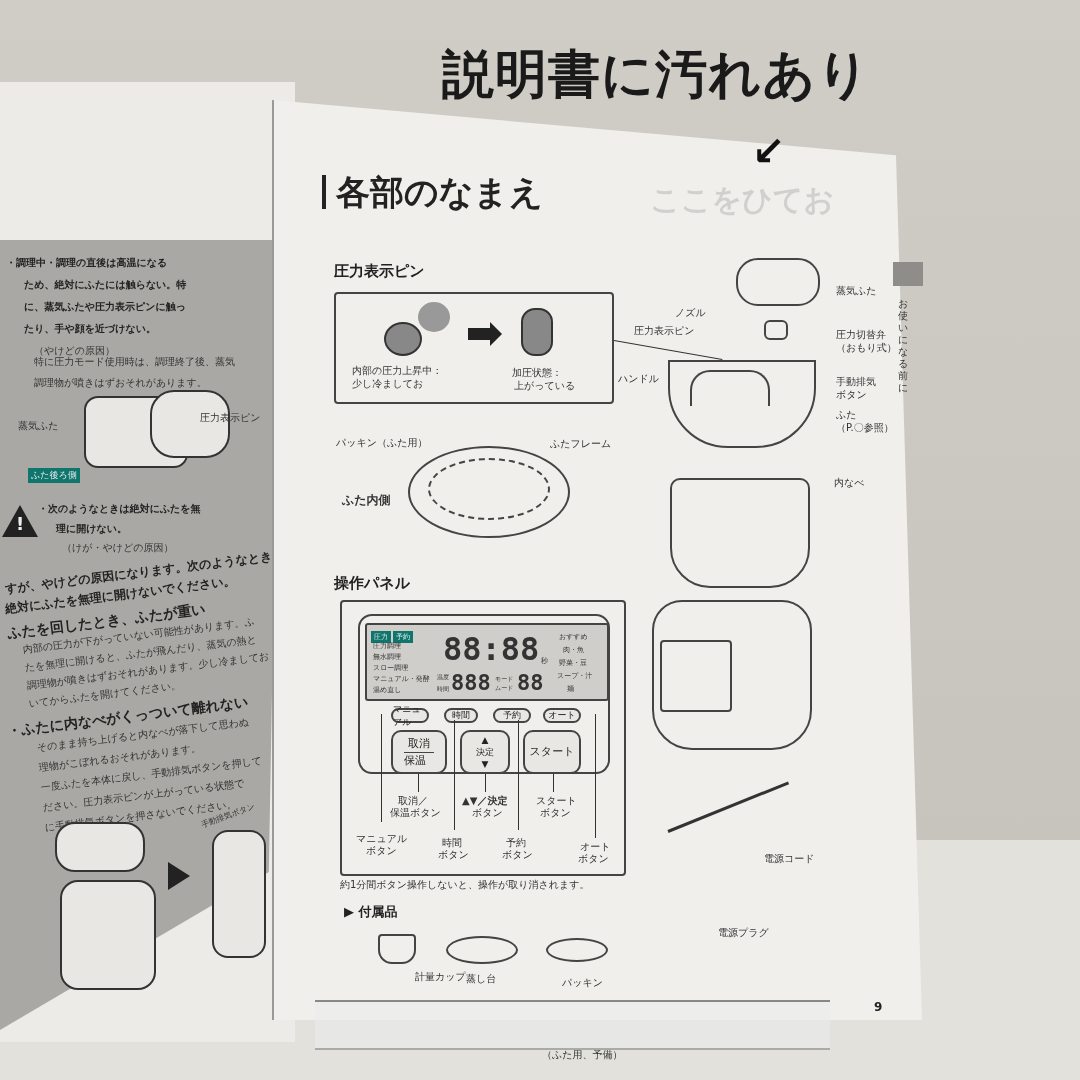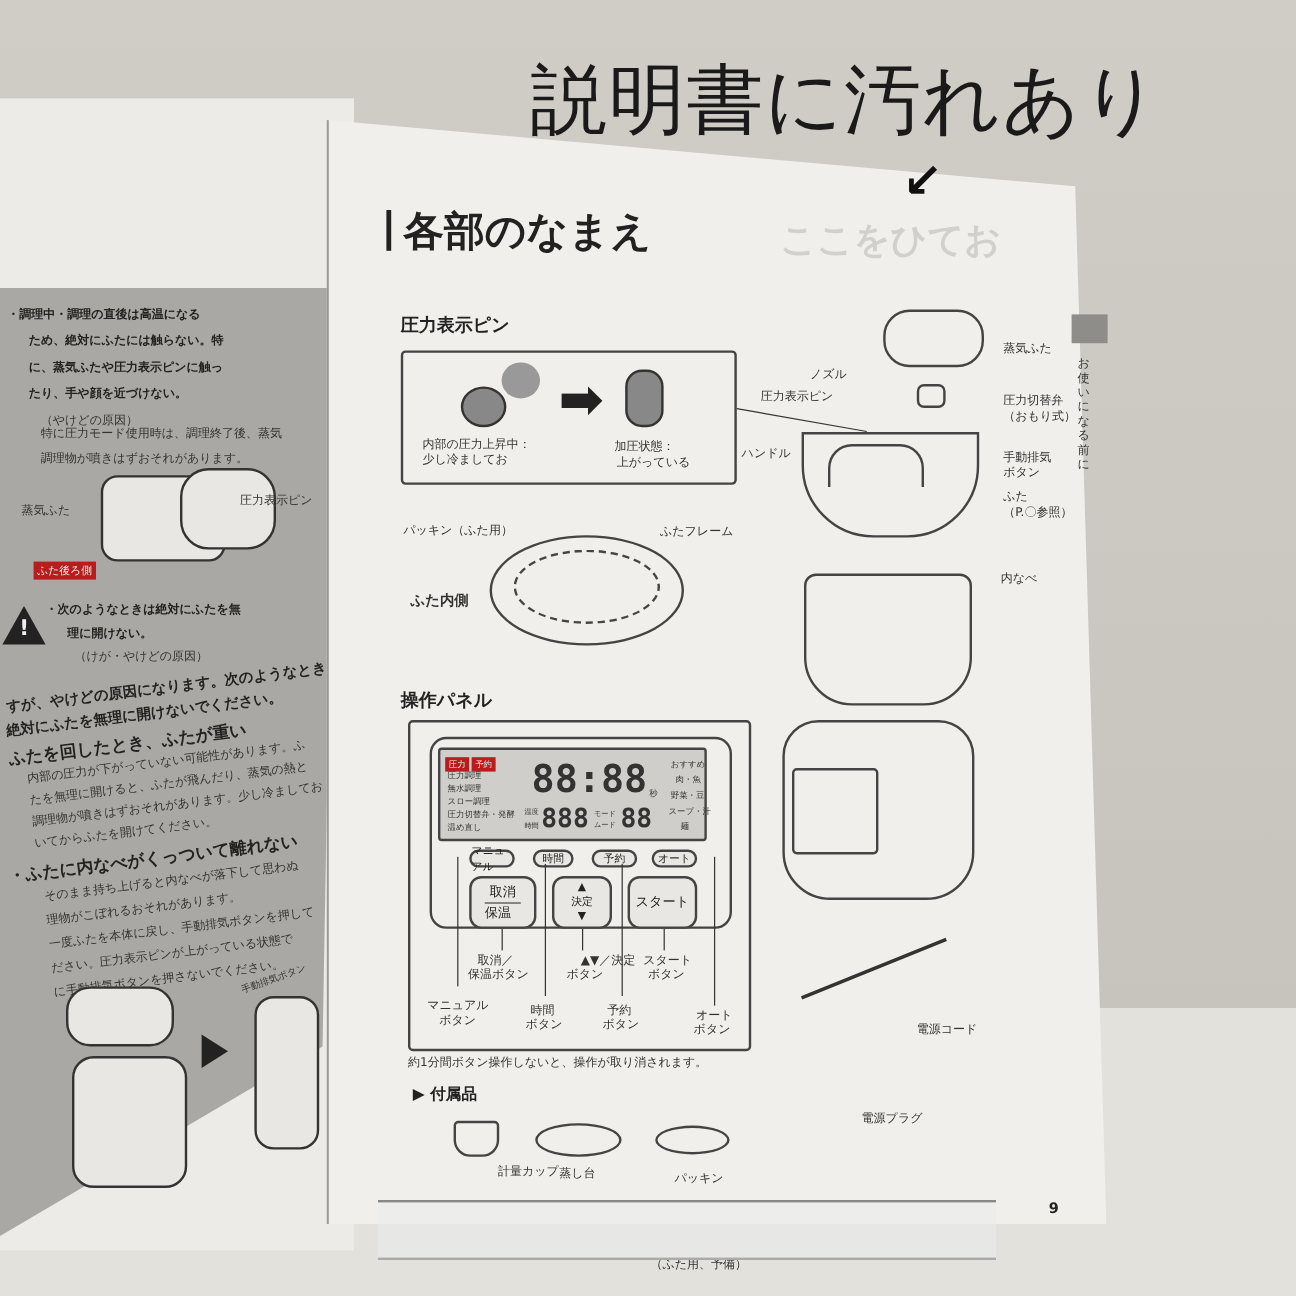--- a/index.html
+++ b/index.html
@@ -1,49 +1,49 @@
 <!DOCTYPE html>
 <html><head>
 <meta charset="utf-8">
 <style>
   * { box-sizing: border-box; margin: 0; padding: 0; }
   body { width: 1080px; height: 1080px; overflow: hidden; background: #c9c7c0; font-family: "DejaVu Sans", sans-serif; position: relative; }
   .bg-wall { position: absolute; left: 0; top: 0; width: 1080px; height: 860px; background: linear-gradient(180deg,#cfcdc6 0%,#c6c4bd 100%); }
   .bg-table { position: absolute; left: 0; top: 840px; width: 1080px; height: 240px; background: #e2e1dc; }
-  .caption { position: absolute; left: 442px; top: 40px; font-size: 64px; color: #1a1a1a; letter-spacing: 1px; font-family: "DejaVu Sans", sans-serif; font-weight: normal; }
+  .caption { position: absolute; left: 442px; top: 40px; font-size: 52px; color: #1a1a1a; letter-spacing: 1px; font-family: "DejaVu Sans", sans-serif; font-weight: bold; }
 
   
   .left-page { position: absolute; left: 0; top: 82px; width: 295px; height: 960px; background: #ecebe7; }
   .left-gray { position: absolute; left: 0; top: 240px; width: 280px; height: 790px; background: #a9a8a4; clip-path: polygon(0 0, 100% 0, 96% 80%, 0 100%); }
   .lt { position: absolute; color: #222; font-size: 10px; font-weight: bold; line-height: 22px; white-space: nowrap; }
   .lt.small { font-size: 10px; font-weight: normal; color: #333; line-height: 16px; }
   .lt.rot { transform: rotate(-7deg); transform-origin: left top; }
   .warn-tri { position: absolute; left: 2px; top: 505px; width: 0; height: 0; border-left: 18px solid transparent; border-right: 18px solid transparent; border-bottom: 32px solid #222; }
   .warn-tri::after { content: "!"; position: absolute; left: -4px; top: 8px; color: #eee; font-weight: bold; font-size: 18px; }
   .left-illus { position: absolute; background: #e8e7e3; border: 2px solid #333; border-radius: 14px; }
-  .tag { position: absolute; background: #b91c1c; color: #eee; font-size: 9px; padding: 1px 3px; }
+  .tag { position: absolute; background: #0f766e; color: #eee; font-size: 9px; padding: 1px 3px; }
 
   
   .right-page { position: absolute; left: 272px; top: 100px; width: 650px; height: 920px; background: #f0efec; border-left: 2px solid #999; clip-path: polygon(0 0, 96% 6%, 100% 100%, 0 100%); }
   .title-bar { position: absolute; left: 322px; top: 175px; width: 4px; height: 34px; background: #222; }
   .title { position: absolute; left: 336px; top: 170px; font-size: 34px; font-weight: bold; color: #222; }
   .sec { position: absolute; font-size: 15px; font-weight: bold; color: #222; }
   .lbl { position: absolute; font-size: 10px; color: #333; white-space: nowrap; line-height: 13px; }
   .box { position: absolute; border: 2px solid #444; border-radius: 4px; }
   .line { position: absolute; background: #333; }
   .side-tab { position: absolute; left: 893px; top: 262px; width: 30px; height: 24px; background: #8e8d89; }
   .side-text { position: absolute; left: 898px; top: 298px; width: 12px; font-size: 10px; color: #333; line-height: 12px; word-break: break-all; }
   .page-num { position: absolute; left: 874px; top: 1000px; font-size: 12px; font-weight: bold; color: #222; }
   .pin1 { position: absolute; left: 384px; top: 322px; width: 38px; height: 34px; border-radius: 50%; background: #888; border: 2px solid #333; }
   .steam { position: absolute; left: 418px; top: 302px; width: 32px; height: 30px; border-radius: 50%; background: #999; }
   .arrow-r { position: absolute; left: 468px; top: 328px; width: 22px; height: 12px; background: #222; }
   .arrow-r::after { content: ""; position: absolute; left: 22px; top: -6px; border-left: 12px solid #222; border-top: 12px solid transparent; border-bottom: 12px solid transparent; }
   .pin2 { position: absolute; left: 521px; top: 308px; width: 32px; height: 48px; border-radius: 14px; background: #888; border: 2px solid #333; }
   .line-drawing { position: absolute; border: 2px solid #444; background: transparent; }
-  .lcd { position: absolute; left: 365px; top: 623px; width: 224px; height: 78px; background: #cfceca; border: 2px solid #444; border-radius: 3px; }
+  .lcd { position: absolute; left: 365px; top: 623px; width: 244px; height: 78px; background: #cfceca; border: 2px solid #444; border-radius: 3px; }
   .seg { position: absolute; font-family: "DejaVu Sans Mono", monospace; color: #333; font-weight: bold; }
   .pbtn { position: absolute; border: 2px solid #444; border-radius: 10px; background: #e8e7e3; font-size: 9px; color: #222; display: flex; align-items: center; justify-content: center; }
   .bigbtn { position: absolute; border: 2px solid #444; border-radius: 10px; background: #e8e7e3; font-size: 11px; color: #222; display: flex; flex-direction: column; align-items: center; justify-content: center; line-height: 16px; }
   .note { position: absolute; left: 340px; top: 878px; font-size: 10px; color: #333; }
   .acc-title { position: absolute; left: 344px; top: 903px; font-size: 13px; font-weight: bold; color: #222; }
   .stand { position: absolute; left: 315px; top: 1000px; width: 515px; height: 50px; background: rgba(235,235,235,0.6); border-top: 2px solid #888; border-bottom: 2px solid #aaa; }
   .mark-arrow { position: absolute; left: 752px; top: 128px; font-size: 40px; font-weight: bold; color: #111; transform: rotate(0deg); }
   .stain { position: absolute; left: 650px; top: 180px; width: 250px; height: 40px; opacity: 0.25; font-size: 30px; color: #777; font-weight: bold; }
 </style>
 </head>
@@ -150,21 +150,21 @@
 
 <div class="sec" style="left:334px;top:574px;">操作パネル</div>
 <div class="box" style="left:340px;top:600px;width:286px;height:276px;"></div>
 <div class="box" style="left:358px;top:614px;width:252px;height:160px;border-radius:14px;"></div>
 <div class="lcd">
   <span class="tag" style="left:4px;top:6px;font-size:7px;">圧力</span>
   <span class="tag" style="left:26px;top:6px;font-size:7px;">予約</span>
   <span class="lbl" style="left:6px;top:17px;font-size:7px;line-height:9px;">圧力調理</span>
   <span class="lbl" style="left:6px;top:28px;font-size:7px;line-height:9px;">無水調理</span>
   <span class="lbl" style="left:6px;top:39px;font-size:7px;line-height:9px;">スロー調理</span>
-  <span class="lbl" style="left:6px;top:50px;font-size:7px;line-height:9px;">圧力切替弁・発酵</span>
+  <span class="lbl" style="left:6px;top:50px;font-size:7px;line-height:9px;">マニュアル・発酵</span>
   <span class="lbl" style="left:6px;top:61px;font-size:7px;line-height:9px;">温め直し</span>
   <span class="seg" style="left:76px;top:8px;font-size:32px;line-height:32px;">88:88</span>
   <span class="lbl" style="left:174px;top:30px;font-size:7px;">秒</span>
   <span class="lbl" style="left:70px;top:48px;font-size:6px;line-height:8px;">温度</span>
   <span class="lbl" style="left:70px;top:60px;font-size:6px;line-height:8px;">時間</span>
   <span class="seg" style="left:84px;top:46px;font-size:22px;line-height:24px;">888</span>
   <span class="lbl" style="left:128px;top:50px;font-size:6px;line-height:8px;">モード</span>
   <span class="lbl" style="left:128px;top:59px;font-size:6px;line-height:8px;">ムード</span>
   <span class="seg" style="left:150px;top:46px;font-size:22px;line-height:24px;">88</span>
   <span class="lbl" style="left:192px;top:8px;font-size:7px;line-height:9px;">おすすめ</span>
@@ -195,21 +195,21 @@
 <div class="line" style="left:381px;top:714px;width:1px;height:108px;"></div>
 <div class="line" style="left:454px;top:720px;width:1px;height:110px;"></div>
 <div class="line" style="left:518px;top:720px;width:1px;height:110px;"></div>
 <div class="line" style="left:595px;top:714px;width:1px;height:124px;"></div>
 <div class="line" style="left:418px;top:774px;width:1px;height:18px;"></div>
 <div class="line" style="left:485px;top:774px;width:1px;height:18px;"></div>
 <div class="line" style="left:553px;top:774px;width:1px;height:18px;"></div>
 
 <div class="lbl" style="left:398px;top:794px;text-align:center;">取消／</div>
 <div class="lbl" style="left:390px;top:806px;">保温ボタン</div>
-<div class="lbl" style="left:484px;top:794px;">▲▼／決定</div>
+<div class="lbl" style="left:462px;top:794px;font-weight:bold;">▲▼／決定</div>
 <div class="lbl" style="left:472px;top:806px;">ボタン</div>
 <div class="lbl" style="left:536px;top:794px;">スタート</div>
 <div class="lbl" style="left:540px;top:806px;">ボタン</div>
 <div class="lbl" style="left:356px;top:832px;">マニュアル</div>
 <div class="lbl" style="left:366px;top:844px;">ボタン</div>
 <div class="lbl" style="left:442px;top:836px;">時間</div>
 <div class="lbl" style="left:438px;top:848px;">ボタン</div>
 <div class="lbl" style="left:506px;top:836px;">予約</div>
 <div class="lbl" style="left:502px;top:848px;">ボタン</div>
 <div class="lbl" style="left:580px;top:840px;">オート</div>

